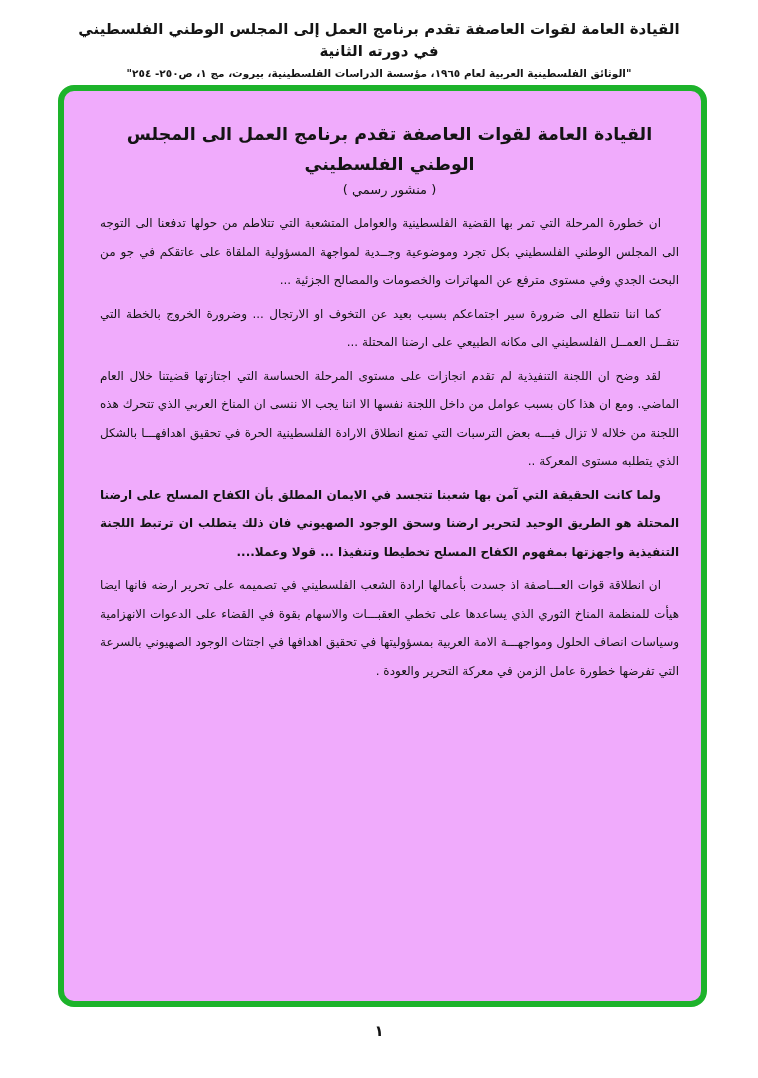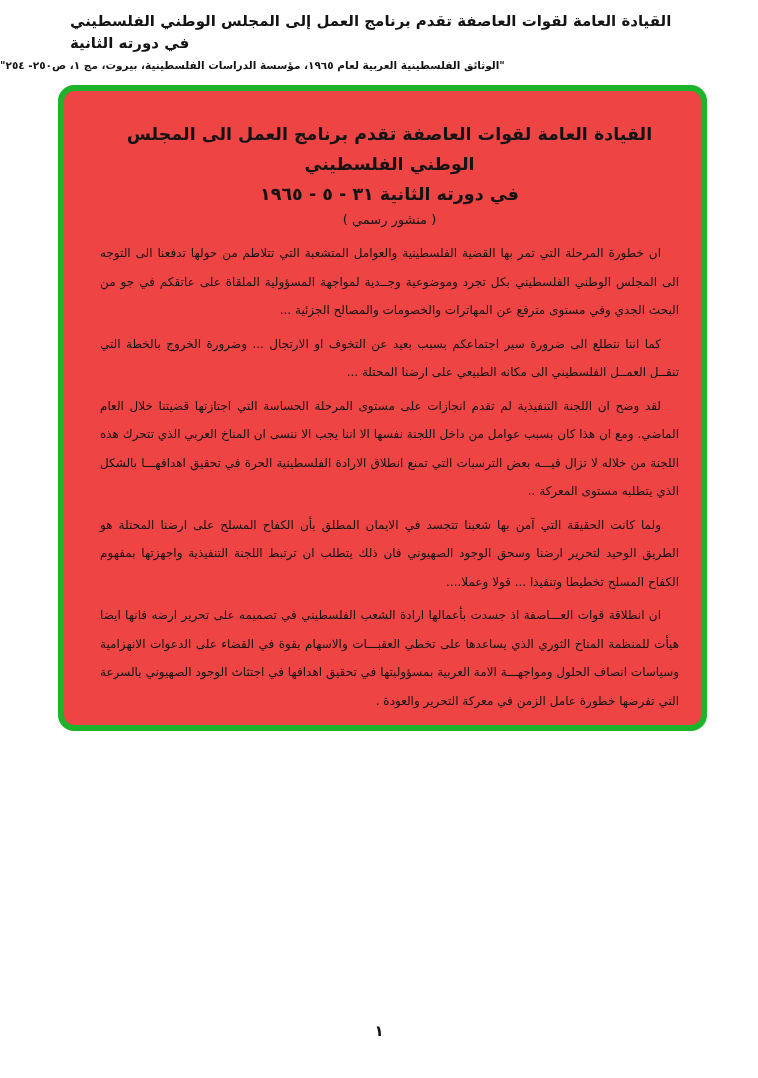--- a/index.html
+++ b/index.html
@@ -10,45 +10,45 @@
   body {
     width: 758px;
     height: 1078px;
     position: relative;
     font-family: "DejaVu Sans", sans-serif;
     color: #141414;
     overflow: hidden;
   }
   .page-header {
     direction: rtl;
-    text-align: left;
-    padding-top: 10px;
+    text-align: center;
+    padding-top: 18px;
   }
   .header-line1 {
     font-size: 15px;
     font-weight: bold;
     line-height: 22px;
     padding: 0 70px;
   }
   .header-line2 {
     font-size: 10.5px;
     font-weight: bold;
     margin-top: 5px;
     letter-spacing: 0;
   }
   .green-frame {
     position: absolute;
     left: 58px;
     top: 85px;
     width: 649px;
-    height: 646px;
+    height: 922px;
     box-sizing: border-box;
     border: 6px solid #1db32b;
     border-radius: 16px;
-    background: #ef4444;
+    background: #f0abfc;
     padding: 28px 22px 20px 36px;
     direction: rtl;
   }
   .doc-title {
     font-weight: bold;
     text-align: center;
     font-size: 17.5px;
     line-height: 30px;
     direction: rtl;
   }
@@ -60,21 +60,21 @@
   }
   .para {
     direction: rtl;
     text-align: justify;
     font-size: 12px;
     line-height: 28.5px;
     margin: 0 0 5px 0;
     text-indent: 18px;
   }
   .para.bold {
-    font-weight: normal;
+    font-weight: bold;
   }
   .page-number {
     position: absolute;
     top: 1022px;
     left: 0;
     width: 100%;
     text-align: center;
     font-size: 15px;
     font-weight: bold;
     color: #111;
@@ -83,21 +83,20 @@
 </head>
 <body>
 
 <div class="page-header">
   <div class="header-line1">القيادة العامة لقوات العاصفة تقدم برنامج العمل إلى المجلس الوطني الفلسطيني في دورته الثانية</div>
   <div class="header-line2">"الوثائق الفلسطينية العربية لعام ١٩٦٥، مؤسسة الدراسات الفلسطينية، بيروت، مج ١، ص٢٥٠- ٢٥٤"</div>
 </div>
 
 <div class="green-frame">
   <div class="doc-title">القيادة العامة لقوات العاصفة تقدم برنامج العمل الى المجلس الوطني الفلسطيني</div>
-  <div class="doc-title">في دورته الثانية ٣١ - ٥ - ١٩٦٥</div>
   <div class="doc-subtitle">( منشور رسمي )</div>
 
   <p class="para">ان خطورة المرحلة التي تمر بها القضية الفلسطينية والعوامل المتشعبة التي تتلاطم من حولها تدفعنا الى التوجه الى المجلس الوطني الفلسطيني بكل تجرد وموضوعية وجــدية لمواجهة المسؤولية الملقاة على عاتقكم في جو من البحث الجدي وفي مستوى مترفع عن المهاترات والخصومات والمصالح الجزئية ...</p>
   <p class="para">كما اننا نتطلع الى ضرورة سير اجتماعكم بسبب بعيد عن التخوف او الارتجال ... وضرورة الخروج بالخطة التي تنقــل العمــل الفلسطيني الى مكانه الطبيعي على ارضنا المحتلة ...</p>
   <p class="para">لقد وضح ان اللجنة التنفيذية لم تقدم انجازات على مستوى المرحلة الحساسة التي اجتازتها قضيتنا خلال العام الماضي. ومع ان هذا كان بسبب عوامل من داخل اللجنة نفسها الا اننا يجب الا ننسى ان المناخ العربي الذي تتحرك هذه اللجنة من خلاله لا تزال فيـــه بعض الترسبات التي تمنع انطلاق الارادة الفلسطينية الحرة في تحقيق اهدافهـــا بالشكل الذي يتطلبه مستوى المعركة ..</p>
   <p class="para bold">ولما كانت الحقيقة التي آمن بها شعبنا تتجسد في الايمان المطلق بأن الكفاح المسلح على ارضنا المحتلة هو الطريق الوحيد لتحرير ارضنا وسحق الوجود الصهيوني فان ذلك يتطلب ان ترتبط اللجنة التنفيذية واجهزتها بمفهوم الكفاح المسلح تخطيطا وتنفيذا ... قولا وعملا....</p>
   <p class="para">ان انطلاقة قوات العـــاصفة اذ جسدت بأعمالها ارادة الشعب الفلسطيني في تصميمه على تحرير ارضه فانها ايضا هيأت للمنظمة المناخ الثوري الذي يساعدها على تخطي العقبـــات والاسهام بقوة في القضاء على الدعوات الانهزامية وسياسات انصاف الحلول ومواجهـــة الامة العربية بمسؤوليتها في تحقيق اهدافها في اجتثاث الوجود الصهيوني بالسرعة التي تفرضها خطورة عامل الزمن في معركة التحرير والعودة .</p>
 </div>
 
 <div class="page-number">١</div>

